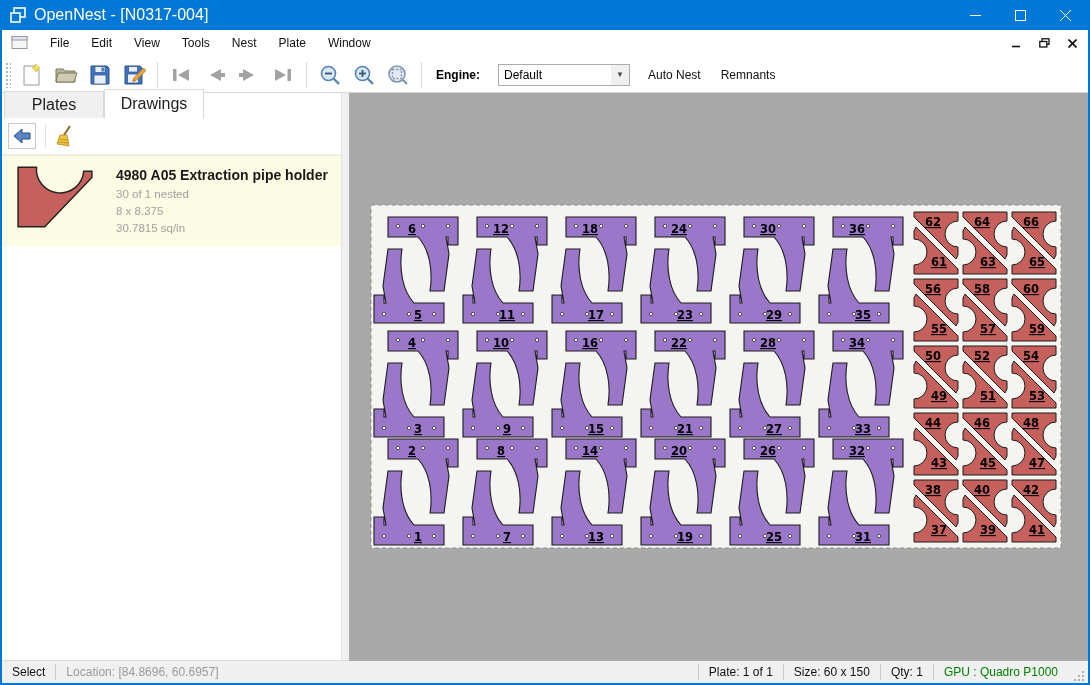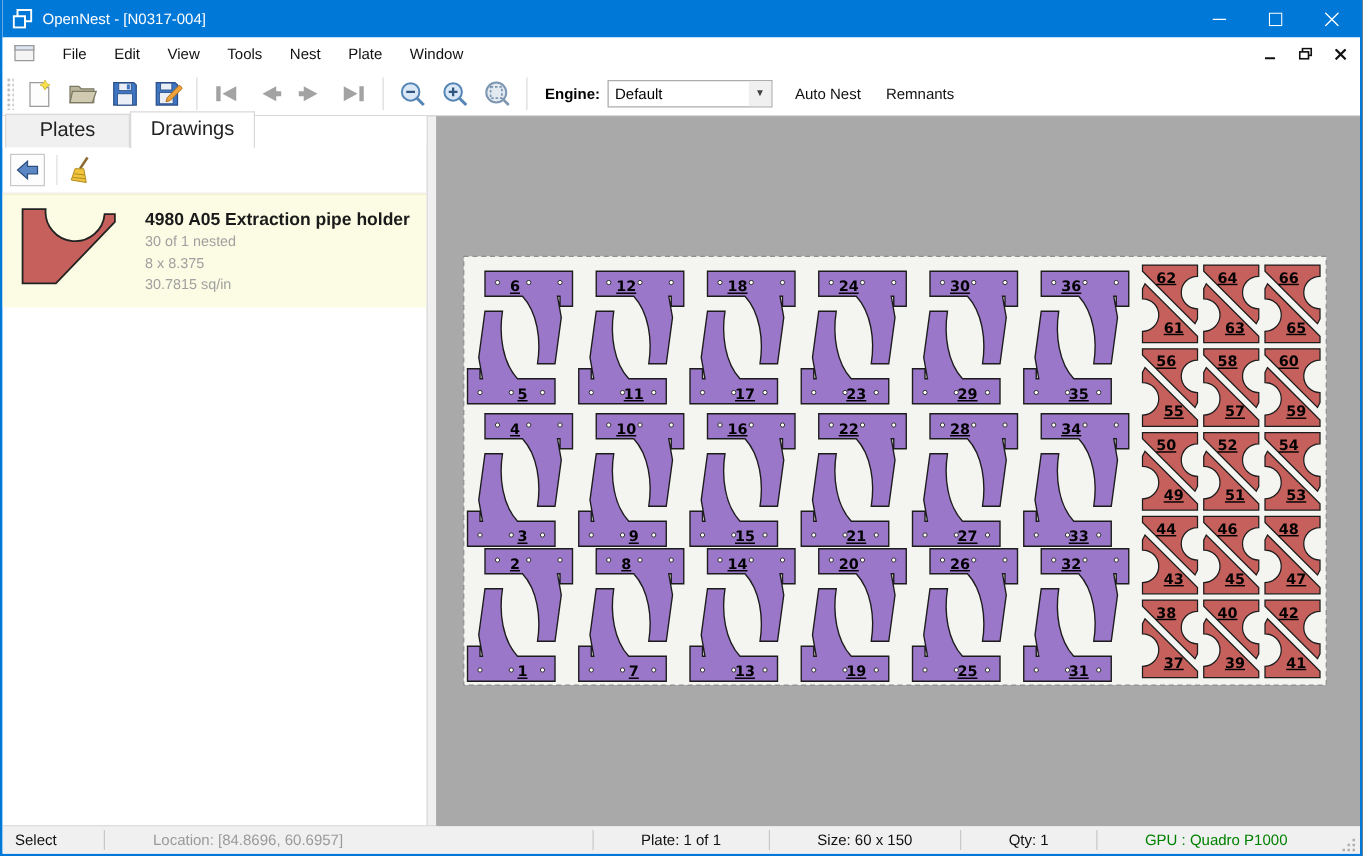--- a/index.html
+++ b/index.html
@@ -3,35 +3,35 @@
 <meta charset="utf-8">
 <style>
   html,body{margin:0;padding:0;background:#444;}
   *{box-sizing:border-box;font-family:"Liberation Sans",sans-serif;}
   .window{width:1090px;height:685px;background:#fff;position:relative;
           border-left:2px solid #0078D7;border-right:2px solid #0078D7;border-bottom:2px solid #0078D7;
           display:flex;flex-direction:column;overflow:hidden;}
   
   .titlebar{height:30px;background:#0078D7;color:#fff;display:flex;align-items:center;flex:0 0 auto;}
   .titlebar .appicon{width:16px;height:16px;margin:0 8px 0 8px;}
-  .titlebar .title{font-size:12px;}
+  .titlebar .title{font-size:16px;}
   .titlebar .spacer{flex:1;}
   .caption-btn{width:45px;height:30px;display:flex;align-items:center;justify-content:center;color:#fff;font-size:12px;}
   
   .menubar{height:27px;background:#fff;display:flex;align-items:center;border-bottom:1px solid #fff;flex:0 0 auto;}
   .mdi-icon{width:18px;height:14px;margin:0 10px 0 9px;}
   .menu-item{padding:5px 11px;font-size:12px;color:#111;}
   .menubar .spacer{flex:1;}
   .mdi-btn{width:24px;height:20px;display:flex;align-items:center;justify-content:center;color:#111;font-size:11px;font-weight:bold;margin-right:4px;}
   
   .toolbar{height:36px;background:#fff;display:flex;align-items:center;border-bottom:1px solid #d8d8d8;flex:0 0 auto;}
   .grip-v{width:6px;height:26px;margin:0 4px 0 3px;background-image:radial-gradient(circle,#b8b8b8 1px,transparent 1.2px);background-size:4px 4px;}
   .tbtn{width:34px;height:30px;display:flex;align-items:center;justify-content:center;}
   .tsep{width:1px;height:26px;background:#dcdcdc;margin:0 6px;}
-  .engine-label{font-size:12px;font-weight:bold;margin:0 6px 0 8px;}
+  .engine-label{font-size:12px;font-weight:bold;margin:0 18px 0 8px;}
   .combo{width:132px;height:22px;border:1px solid #acacac;display:flex;align-items:center;background:#fff;gap:10px;}
   .combo .val{flex:1;font-size:12px;padding-left:5px;}
   .combo .dd{width:18px;height:20px;background:#f0f0f0;display:flex;align-items:center;justify-content:center;font-size:8px;color:#444;}
   .flatbtn{font-size:12px;padding:6px 10px;color:#111;}
   
   .body{flex:1;display:flex;min-height:0;}
   .sidebar{width:341px;background:#fff;display:flex;flex-direction:column;border-right:1px solid #e3e3e3;}
   .tabstrip{height:25px;display:flex;align-items:flex-end;padding-left:2px;background:#fff;}
   .tab{width:100px;text-align:center;font-size:16px;padding:4px 0;border:1px solid #d9d9d9;border-bottom:none;background:#f0f0f0;color:#222;}
   .tab.active{background:#fff;border:1px solid #d9d9d9;border-bottom:1px solid #fff;padding:5px 0 5px 0;position:relative;top:1px;}
@@ -41,21 +41,21 @@
   .ssep{width:1px;height:24px;background:#e0e0e0;margin:0 5px;}
   .dwg-list{background:#fcfce4;border-top:1px solid #f0efcf;}
   .dwg-card{display:flex;padding:9px 6px 9px 14px;}
   .dwg-thumb{width:92px;flex:0 0 92px;display:flex;align-items:flex-start;justify-content:flex-start;}
   .dwg-info{flex:1;padding-left:8px;}
   .dwg-title{font-size:14px;font-weight:bold;color:#1a1a1a;padding:2px 0 3px 0;}
   .dwg-sub{font-size:11.5px;color:#a0a0a0;line-height:17px;}
   .canvas-wrap{flex:1;background:#a9a9a9;position:relative;border-left:7px solid #f0f0f0;}
   .canvas-wrap svg{display:block;}
   
-  .statusbar{height:23px;background:#f0f0f0;border-top:1px solid #dcdcdc;display:flex;align-items:center;font-size:12px;flex:0 0 auto;gap:28px;}
+  .statusbar{height:23px;background:#f0f0f0;border-top:1px solid #dcdcdc;display:flex;align-items:center;font-size:12px;flex:0 0 auto;}
   .sb-seg{padding:0 10px;color:#111;}
   .sb-seg.dim{color:#9a9a9a;}
   .sb-sep{width:1px;height:16px;background:#c9c9c9;}
   .sb-spacer{flex:1;}
   .sb-gpu{color:#008000;}
   .sb-grip{width:14px;height:14px;margin:0 2px 0 4px;align-self:flex-end;}
   svg text{font-family:"DejaVu Sans","Liberation Sans",sans-serif;}
 </style>
 </head>
 <body>

